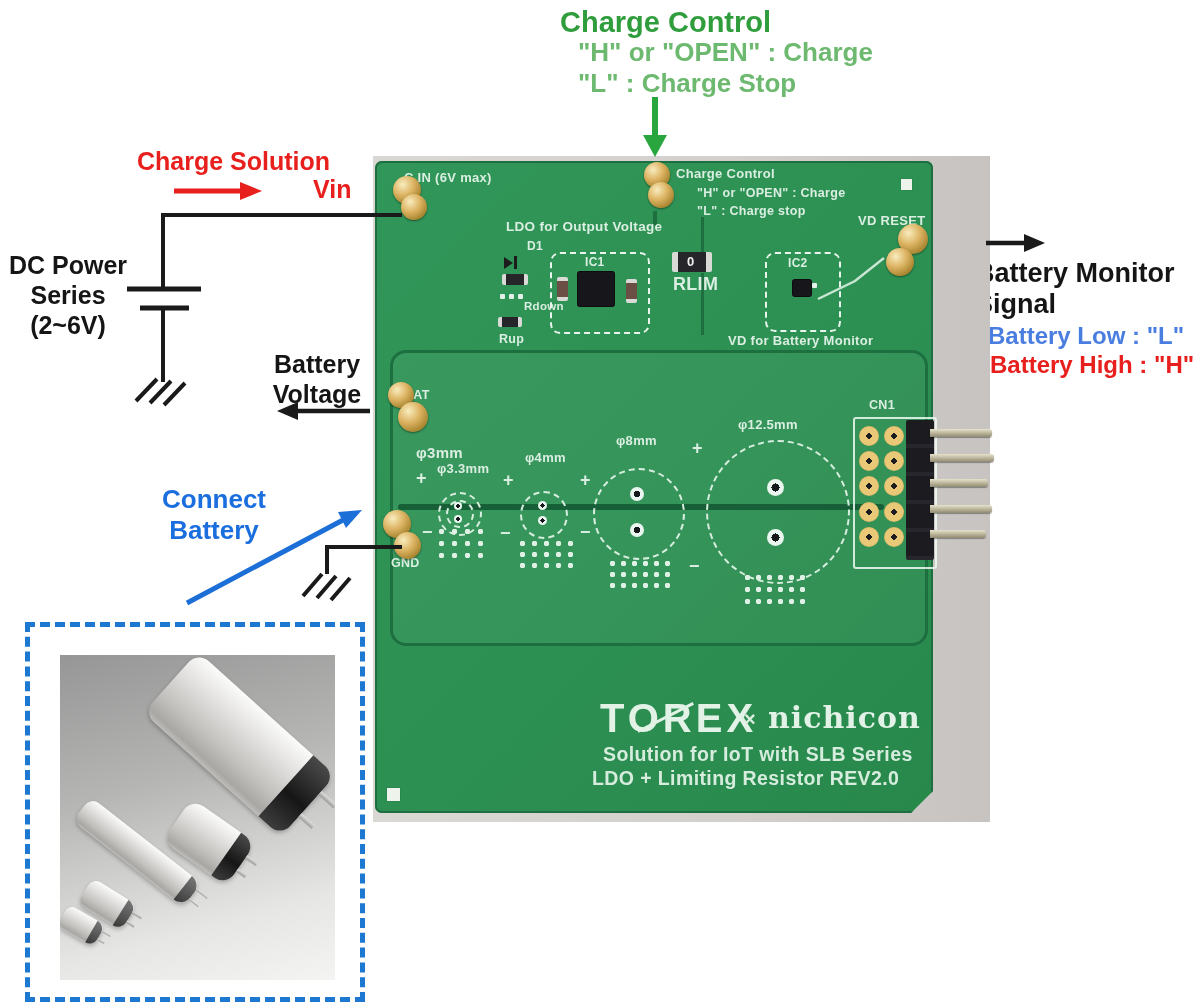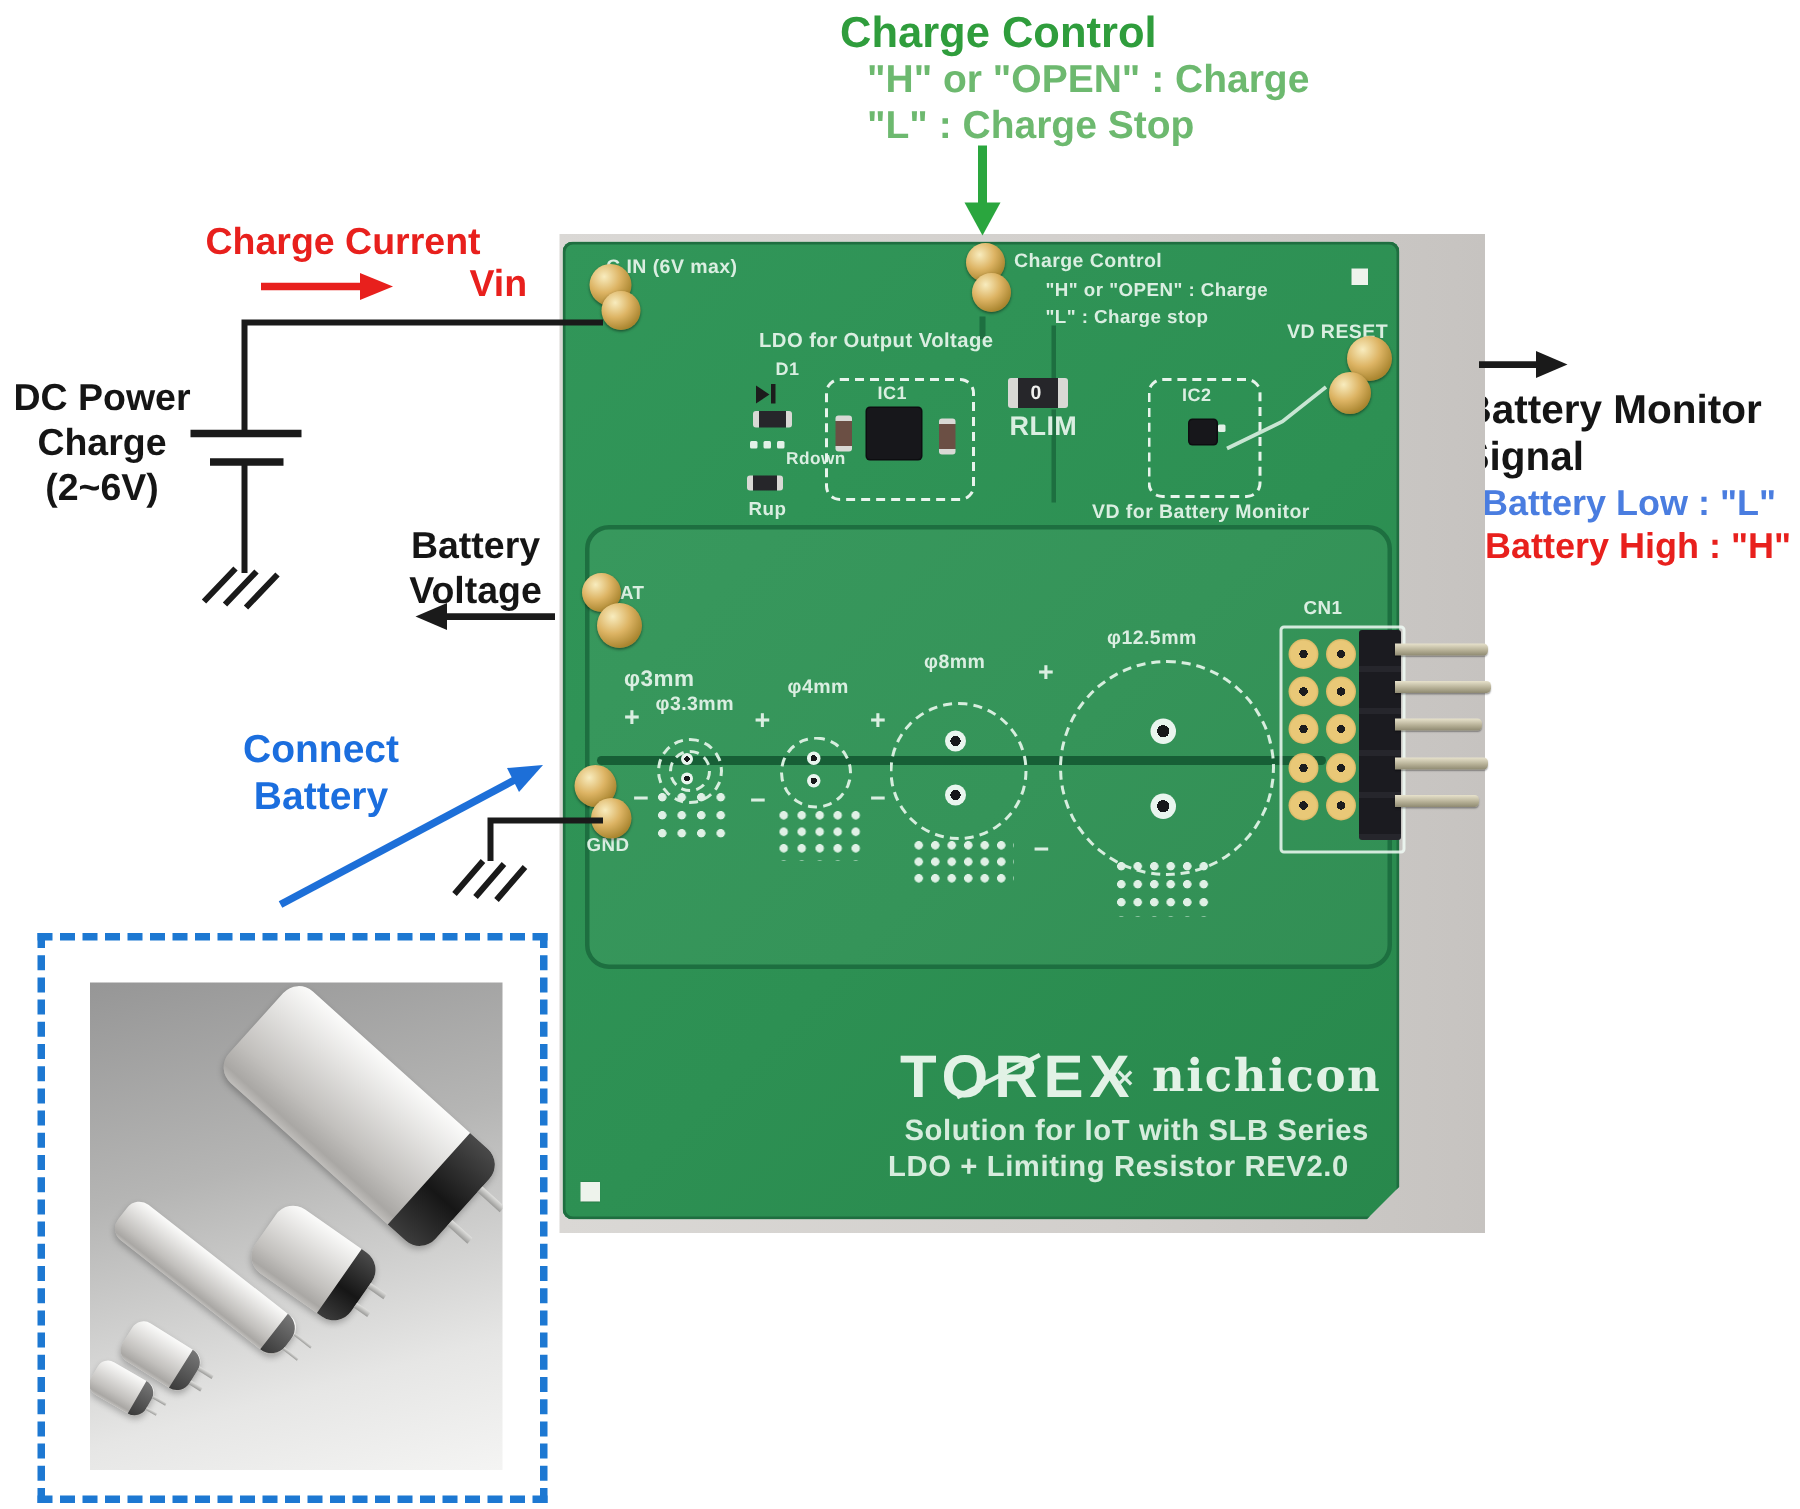--- a/index.html
+++ b/index.html
@@ -61,26 +61,26 @@
 </style>
 </head>
 <body>
 
 <div class="stage">
 
   <div class="t b green-dk" style="left:560px;top:6px;font-size:29px;">Charge Control</div>
   <div class="t b green-lt" style="left:578px;top:37px;font-size:26px;">"H" or "OPEN" : Charge</div>
   <div class="t b green-lt" style="left:578px;top:68px;font-size:26px;">"L" : Charge Stop</div>
 
-  <div class="t b red" style="left:137px;top:147px;font-size:25px;">Charge Current</div>
+  <div class="t b red" style="left:137px;top:147px;font-size:25px;">Charge Solution</div>
   <div class="t b red" style="left:313px;top:175px;font-size:25px;">Vin</div>
 
   <div class="t b black" style="left:3px;top:250px;width:130px;text-align:center;font-size:25px;line-height:30px;">
     <div>DC Power</div>
-    <div>Charge</div>
+    <div>Series</div>
     <div>(2~6V)</div>
   </div>
 
   <div class="t b black" style="left:265px;top:349px;width:104px;text-align:center;font-size:25px;line-height:30px;">
     <div>Battery</div>
     <div>Voltage</div>
   </div>
 
   <div class="t b blue" style="left:155px;top:484px;width:118px;text-align:center;font-size:26px;line-height:31px;">
     <div>Connect</div>
@@ -102,21 +102,21 @@
   <div class="pour-line" style="left:653px;top:211px;width:4px;height:15px;"></div>
 
   <div class="t silk" style="left:404px;top:170px;font-size:13px;">C IN (6V max)</div>
   <div class="t silk" style="left:676px;top:166px;font-size:13px;">Charge Control</div>
   <div class="t silk" style="left:697px;top:186px;font-size:12.5px;">"H" or "OPEN" : Charge</div>
   <div class="t silk" style="left:697px;top:204px;font-size:12.5px;">"L" : Charge stop</div>
   <div class="t silk" style="left:858px;top:213px;font-size:13px;">VD RESET</div>
   <div class="fiducial" style="left:901px;top:179px;width:11px;height:11px;"></div>
 
   <div class="t silk" style="left:506px;top:219px;font-size:13.5px;">LDO for Output Voltage</div>
-  <div class="t silk" style="left:481px;top:239px;font-size:12px;padding-left:36px;">D1</div>
+  <div class="t silk" style="left:491px;top:239px;font-size:12px;padding-left:36px;">D1</div>
   <div style="position:absolute;left:504px;top:257px;width:0;height:0;border-left:9px solid #1c1c1c;border-top:6px solid transparent;border-bottom:6px solid transparent;"></div>
   <div style="position:absolute;left:514px;top:256px;width:3px;height:13px;background:#1c1c1c;"></div>
 
   <div class="resistor" style="left:502px;top:274px;width:26px;height:11px;"></div>
   <div class="padrow" style="left:500px;top:294px;">
       <i></i>
       <i></i>
       <i></i>
     </div>
   <div class="t silk" style="left:492px;top:300px;font-size:11.5px;padding-left:32px;">Rdown</div>

